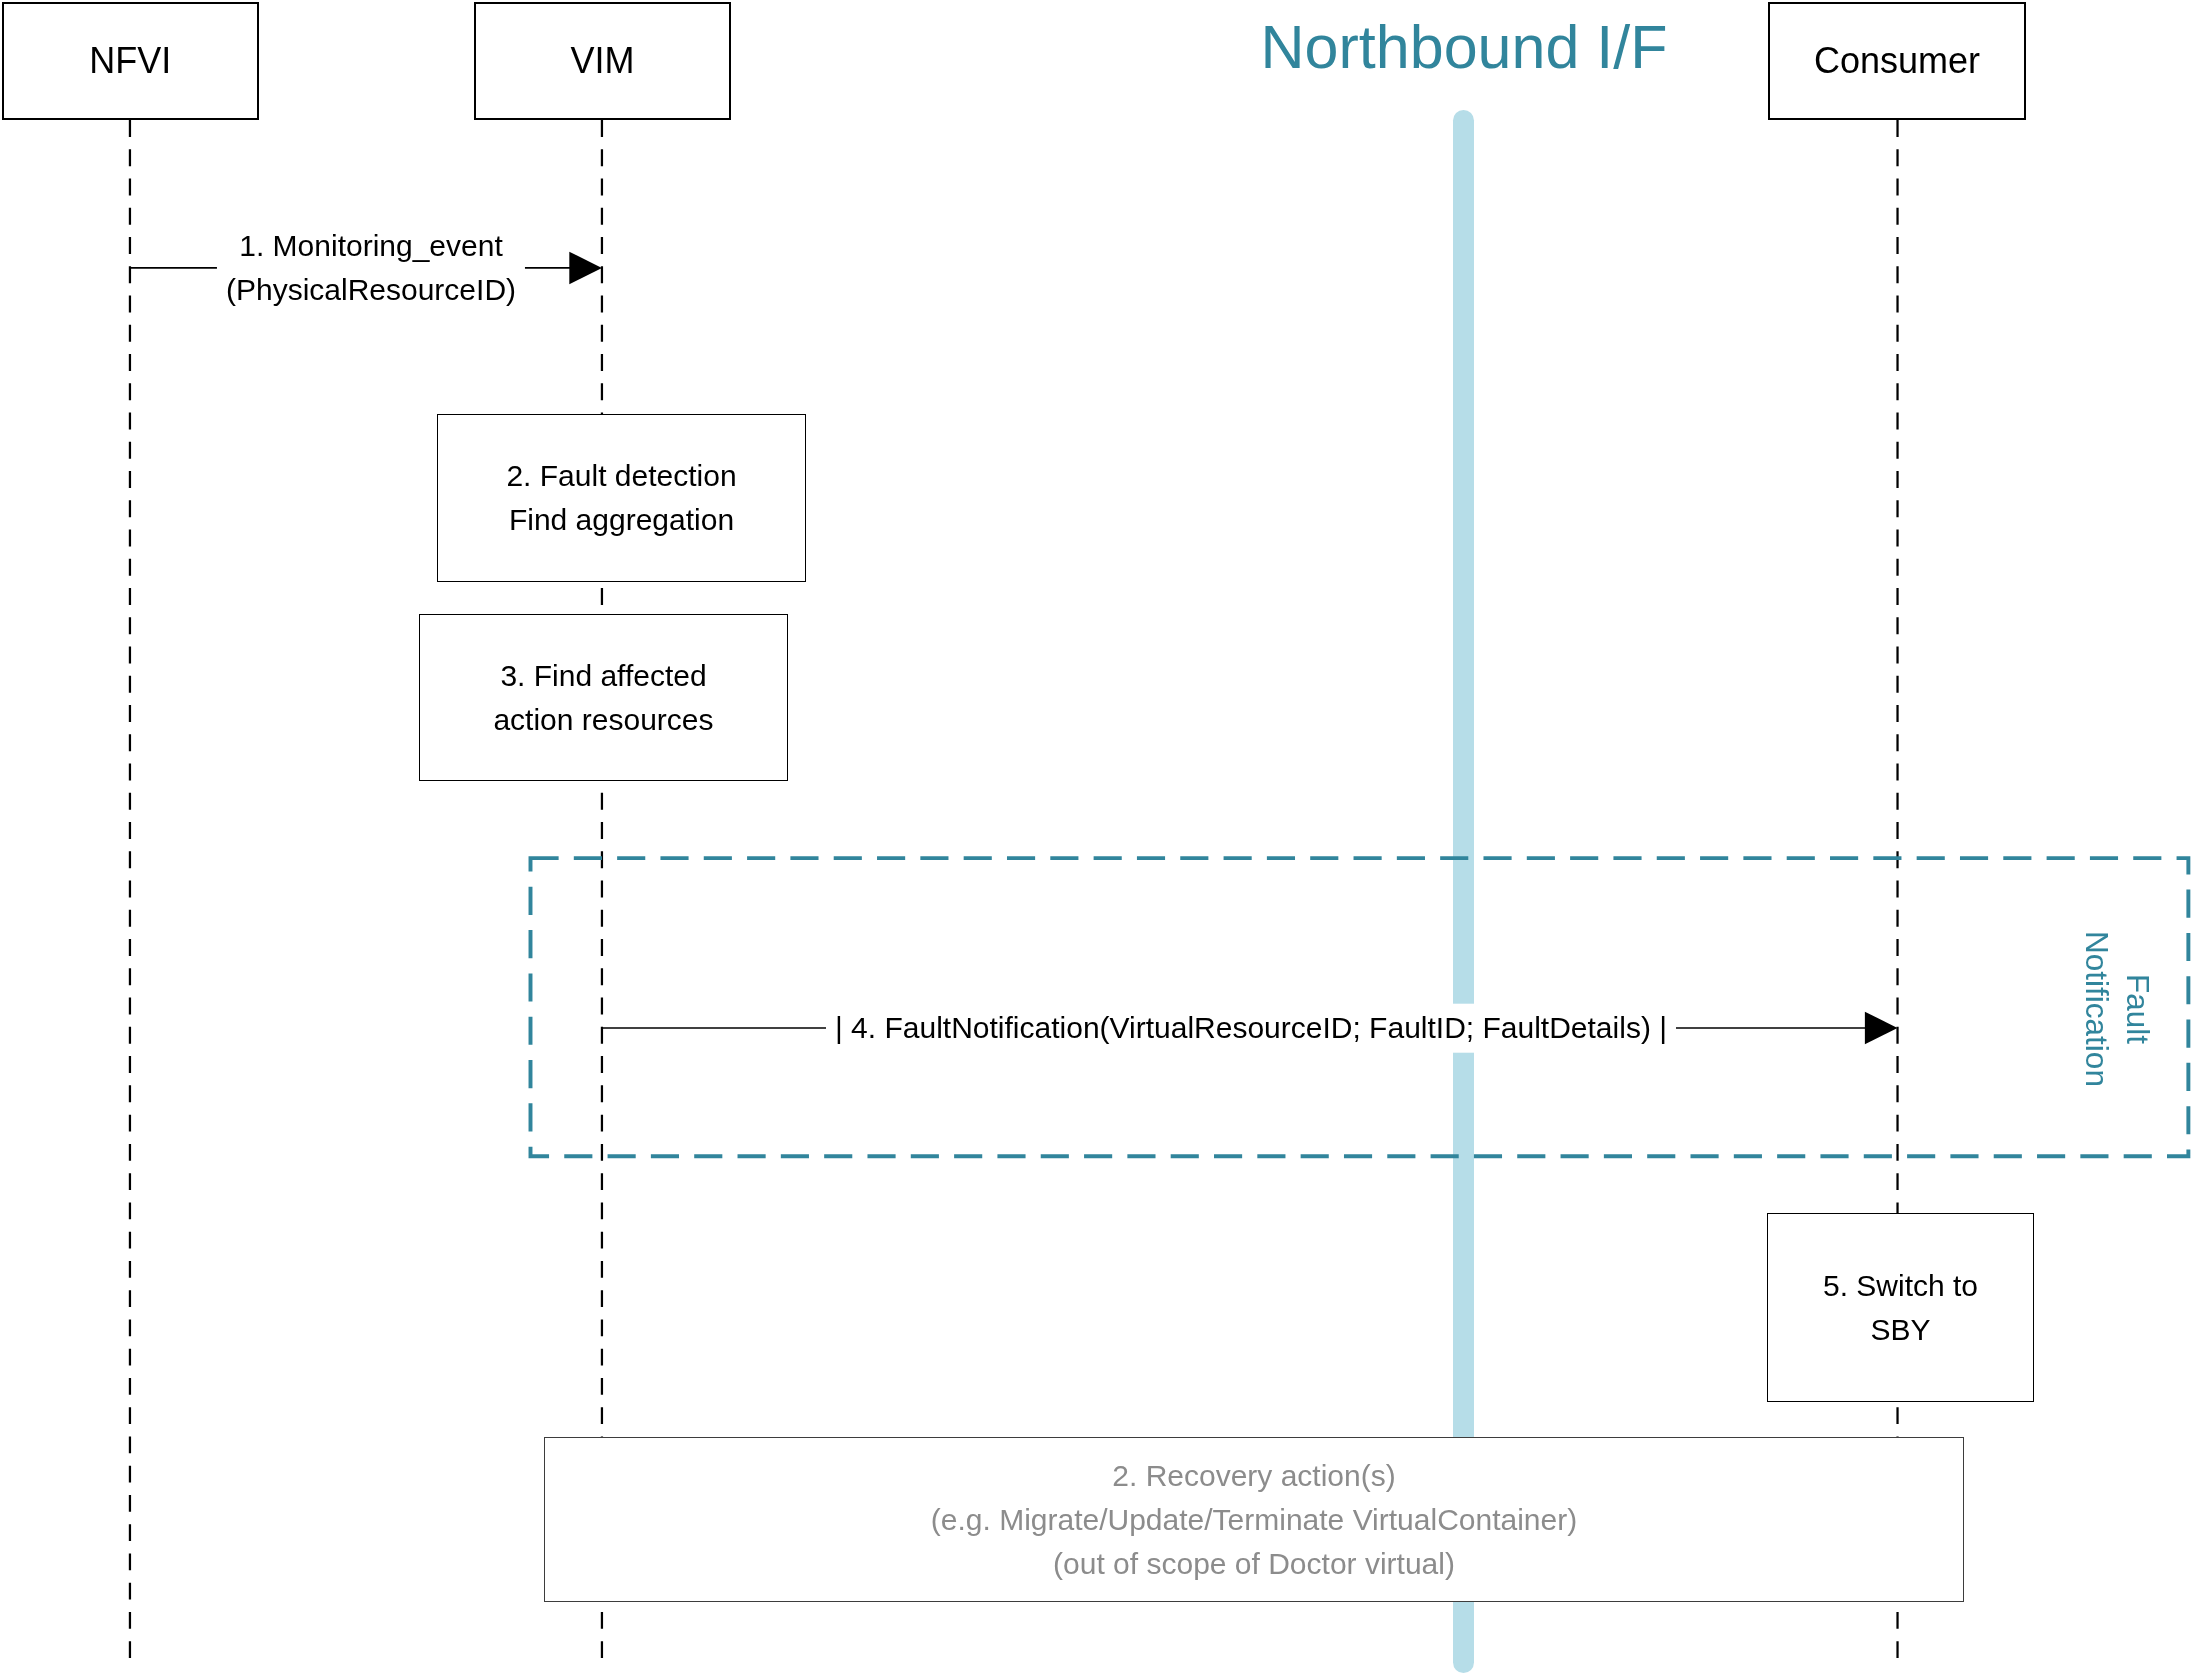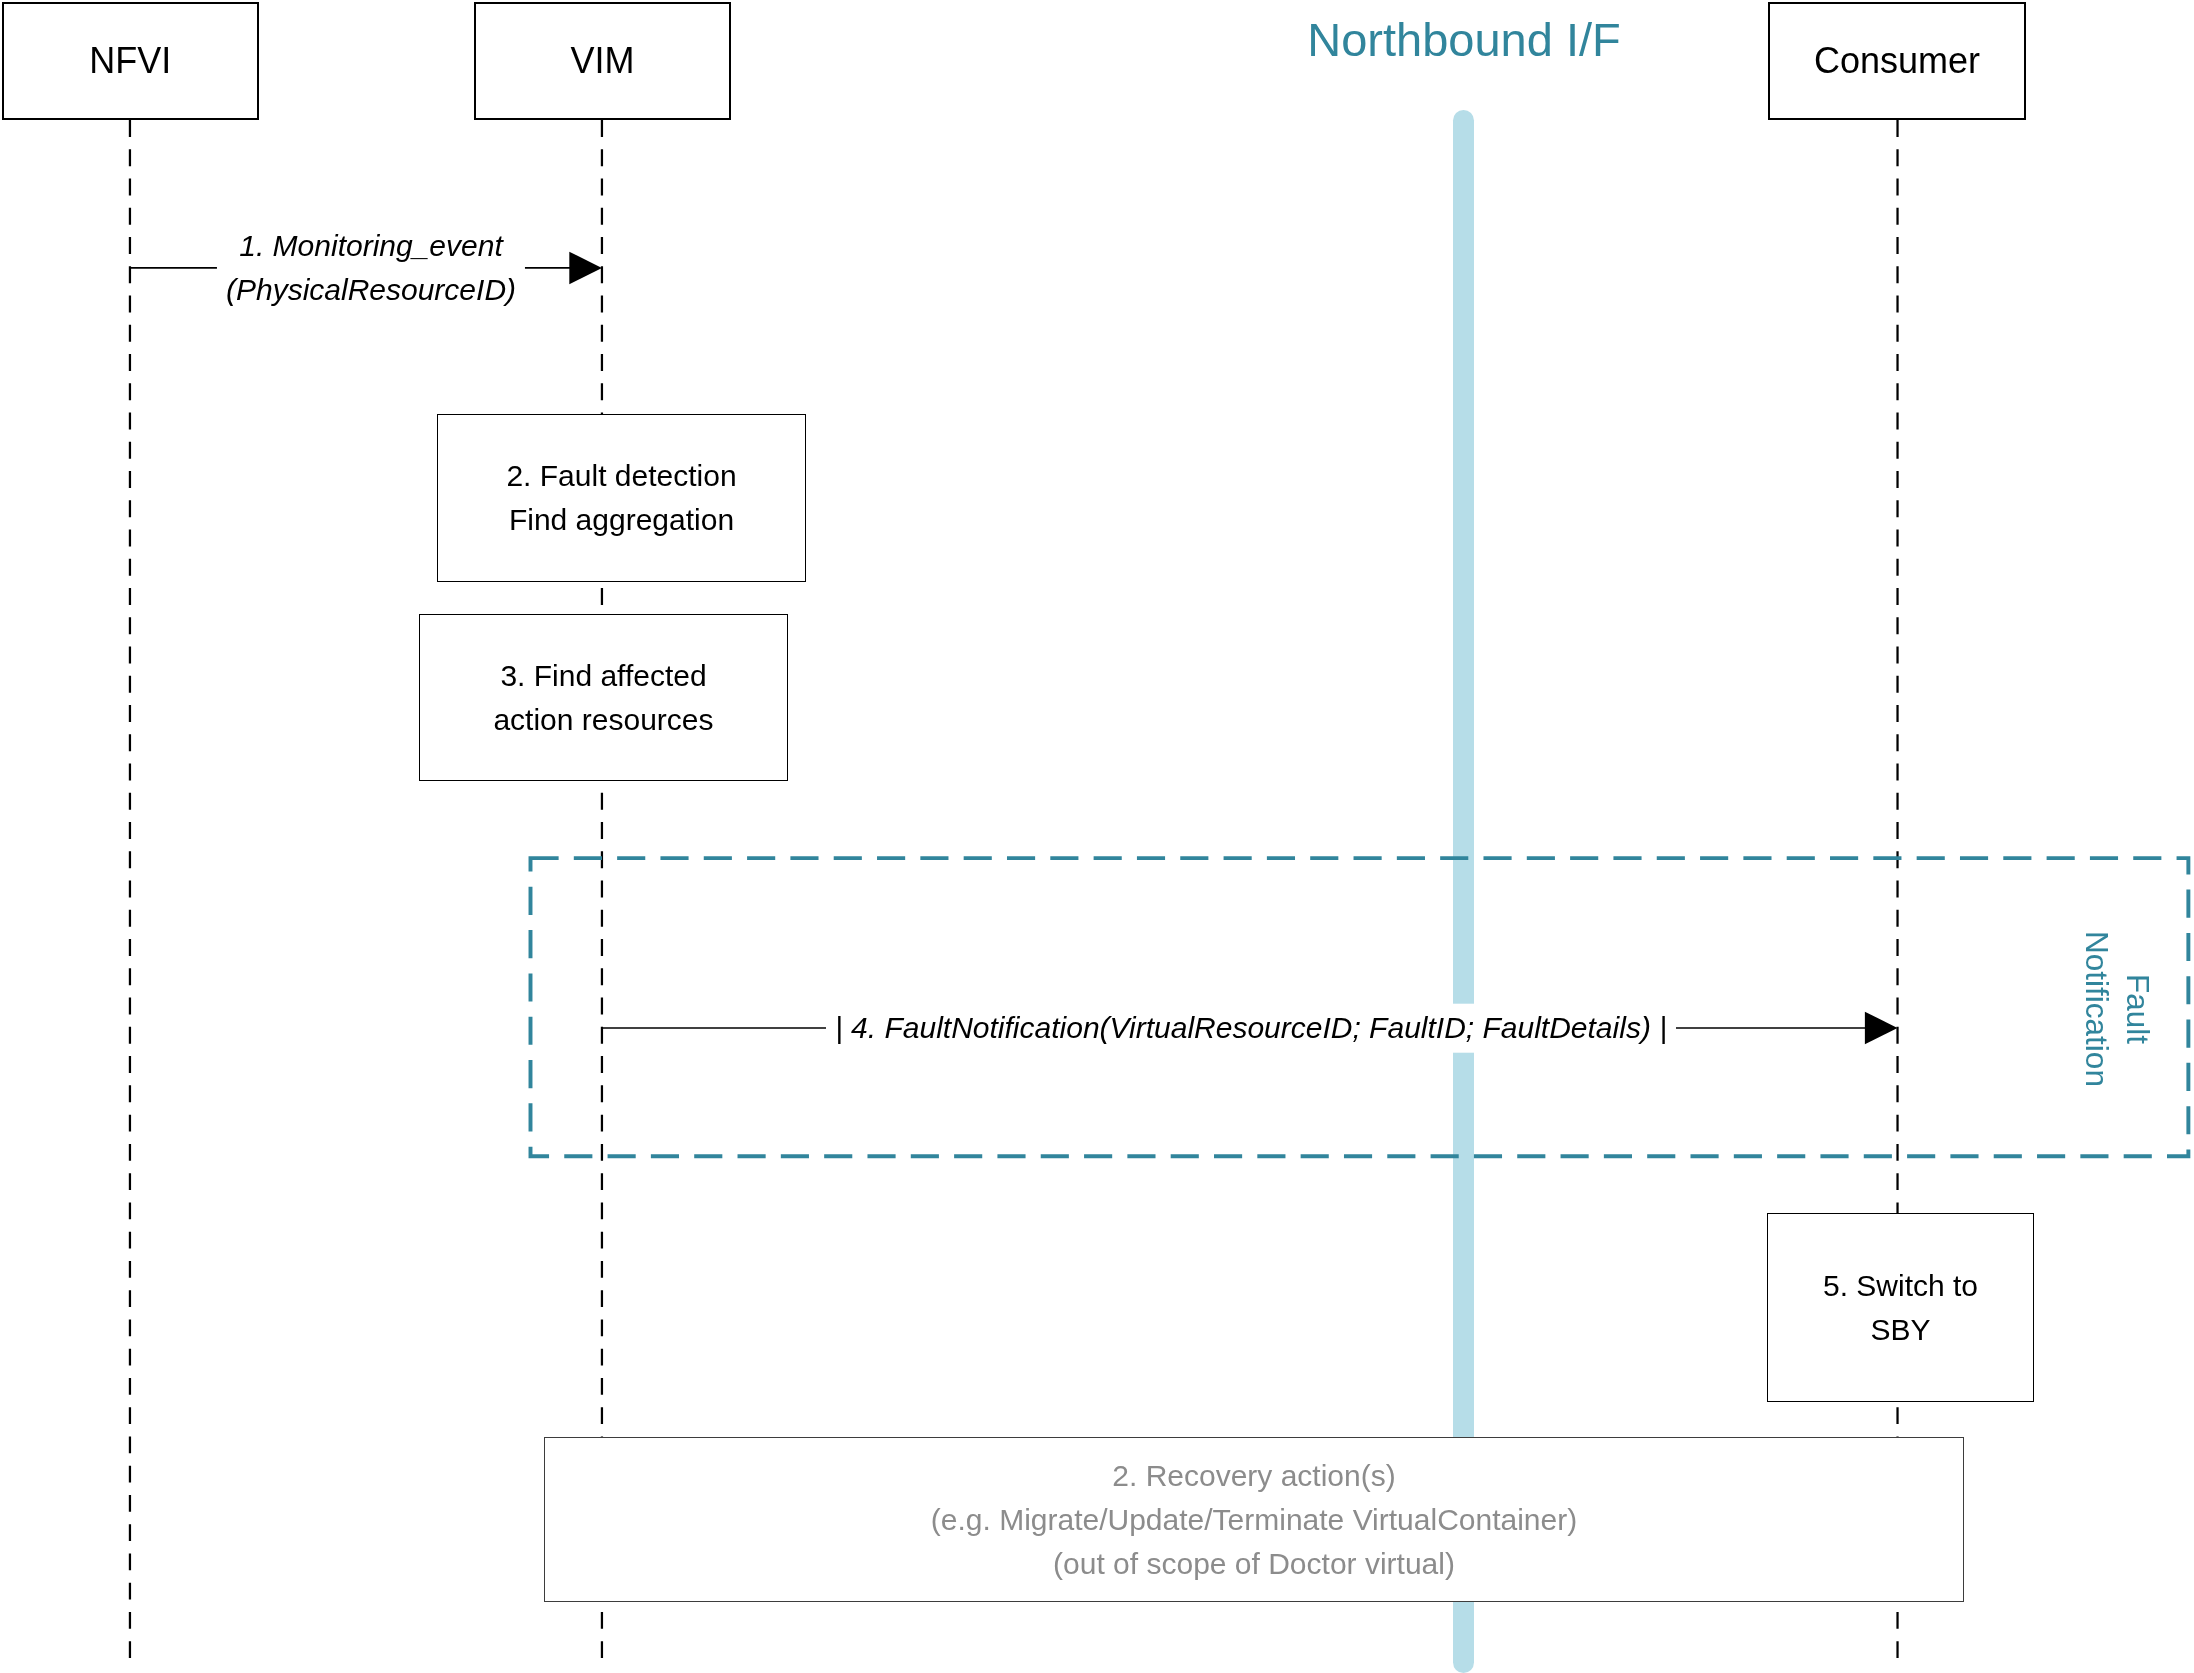--- a/index.html
+++ b/index.html
@@ -30,28 +30,28 @@
     border:2.8px solid #000;background:#fff;box-sizing:border-box;
     display:flex;align-items:center;justify-content:center;
     z-index:3;
   }
   .actor-label{font-size:36px;text-underline-offset:5.6px;}
   #actor-nfvi{left:1.7px;width:257px;}
   #actor-vim{left:474px;width:257px;}
   #actor-consumer{left:1768px;width:258px;}
   .nb-title{
     position:absolute;left:1464px;top:12.4px;transform:translateX(-50%);
-    font-size:47px;color:var(--teal);white-space:nowrap;z-index:3;
+    font-size:61px;color:var(--teal);white-space:nowrap;z-index:3;
   }
   
   .msg{
     position:absolute;transform:translate(-50%,-50%);
     background:#fff;text-align:center;
     font-size:30px;line-height:44px;white-space:nowrap;
-    padding:2.3px 9px;z-index:3;font-style:italic;
+    padding:2.3px 9px;z-index:3;
   }
   #msg1{left:371px;top:268px;}
   #msg4{left:1251px;top:1028px;}
   
   .box{
     position:absolute;border:1.7px solid #000;background:#fff;box-sizing:border-box;
     display:flex;flex-direction:column;align-items:center;justify-content:center;
     text-align:center;font-size:30px;line-height:44px;z-index:3;
   }
   #box2{left:437px;top:414px;width:369px;height:168px;}

